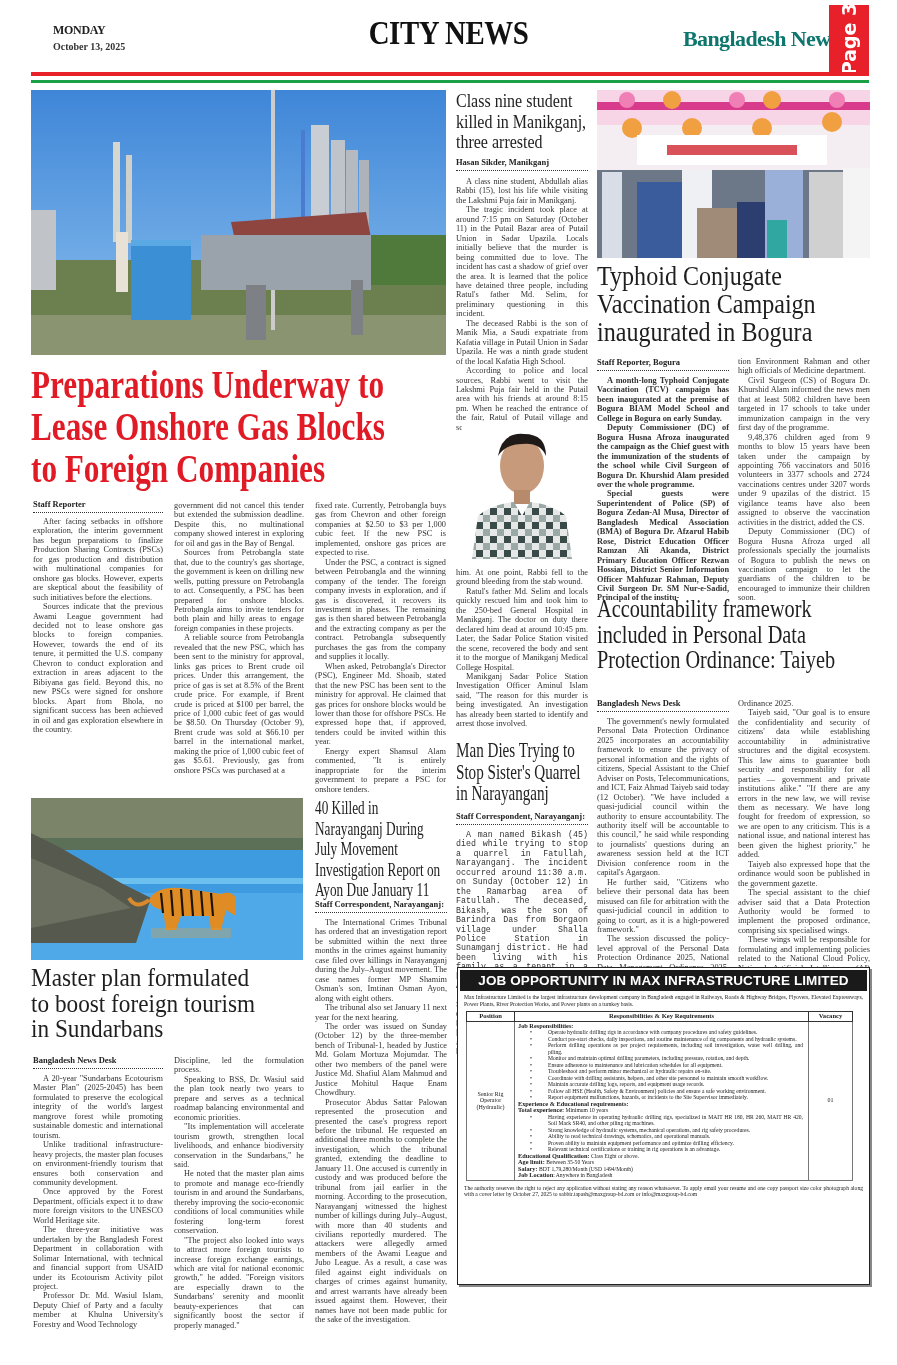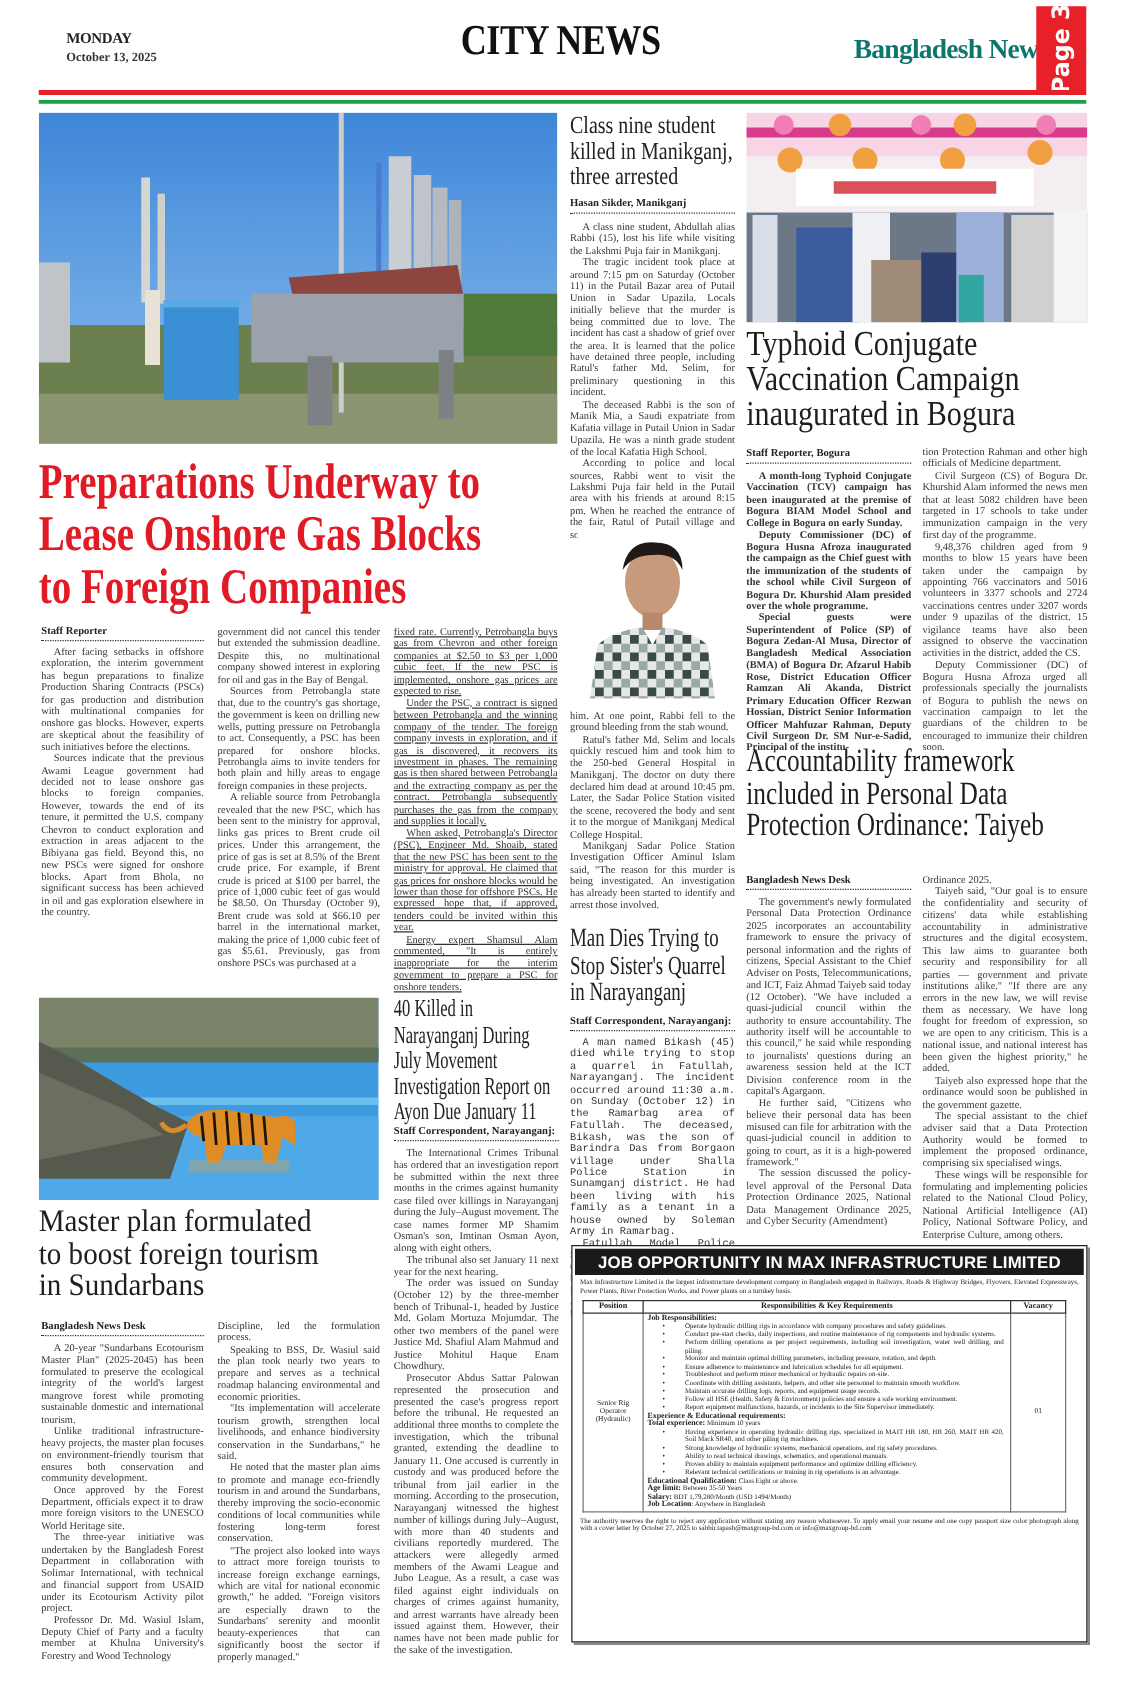--- a/index.html
+++ b/index.html
@@ -21,21 +21,21 @@
 
   .headline { position: absolute; font-family: "Liberation Serif", serif; line-height: 1.02; transform-origin: left top; }
   .hl-red { color: #e11b26; font-weight: bold; font-size: 40px; transform: scaleX(0.78); width: 540px; line-height: 1.05; }
   .hl-dark { color: #222; font-weight: normal; }
 
   .byline { position: absolute; font-family: "Liberation Serif", serif; font-weight: bold; font-size: 8.5px; color: #222; border-bottom: 1px dotted #333; padding-bottom: 3px; }
 
   .col { position: absolute; font-family: "Liberation Serif", serif; font-size: 8.3px; line-height: 9.45px; color: #333; text-align: justify; hyphens: auto; }
   .col p { text-indent: 10px; }
 
-  .job { position: absolute; left: 457px; top: 996px; width: 413px; height: 318px; border: 1.5px solid #222; box-shadow: 2px 2px 0 #888; background: #fff; font-family: "Liberation Serif", serif; color: #222; }
+  .job { position: absolute; left: 457px; top: 967px; width: 413px; height: 318px; border: 1.5px solid #222; box-shadow: 2px 2px 0 #888; background: #fff; font-family: "Liberation Serif", serif; color: #222; }
   .job-head { margin: 2px 2px 0 2px; background: #1a1a1a; color: #fff; font-family: "Liberation Sans", sans-serif; font-weight: bold; font-size: 13.5px; text-align: center; padding: 3px 0; letter-spacing: 0.1px; }
   .job-intro { font-size: 5.6px; line-height: 6.6px; padding: 3px 6px 4px 6px; text-align: justify; }
   .job-table { margin: 0 8px 0 8px; width: 387px; border-collapse: collapse; font-size: 5.6px; line-height: 6.5px; }
   .job-table th { border: 1px solid #333; font-weight: bold; font-size: 6.6px; padding: 1px 2px; }
   .job-table td { border: 1px solid #777; vertical-align: middle; padding: 1px 3px; }
   .job-table td.req { vertical-align: top; }
   .job-table .lbl { font-weight: bold; font-size: 6.3px; }
   .job-table ul { list-style: none; padding-left: 30px; }
   .job-table li { position: relative; text-align: justify; padding-right: 2px; }
   .job-table li::before { content: "•"; position: absolute; left: -18px; }
@@ -95,21 +95,21 @@
   <div class="byline" style="left:33px;top:499px;width:130px;">Staff Reporter</div>
   <div class="col" style="left:33px;top:517px;width:130px;">
     <p>After facing setbacks in offshore exploration, the interim government has begun preparations to finalize Production Sharing Contracts (PSCs) for gas production and distribution with multinational companies for onshore gas blocks. However, experts are skeptical about the feasibility of such initiatives before the elections.</p>
     <p>Sources indicate that the previous Awami League government had decided not to lease onshore gas blocks to foreign companies. However, towards the end of its tenure, it permitted the U.S. company Chevron to conduct exploration and extraction in areas adjacent to the Bibiyana gas field. Beyond this, no new PSCs were signed for onshore blocks. Apart from Bhola, no significant success has been achieved in oil and gas exploration elsewhere in the country.</p>
   </div>
   <div class="col" style="left:174px;top:501px;width:130px;">
     <p style="text-indent:0">government did not cancel this tender but extended the submission deadline. Despite this, no multinational company showed interest in exploring for oil and gas in the Bay of Bengal.</p>
     <p>Sources from Petrobangla state that, due to the country's gas shortage, the government is keen on drilling new wells, putting pressure on Petrobangla to act. Consequently, a PSC has been prepared for onshore blocks. Petrobangla aims to invite tenders for both plain and hilly areas to engage foreign companies in these projects.</p>
     <p>A reliable source from Petrobangla revealed that the new PSC, which has been sent to the ministry for approval, links gas prices to Brent crude oil prices. Under this arrangement, the price of gas is set at 8.5% of the Brent crude price. For example, if Brent crude is priced at $100 per barrel, the price of 1,000 cubic feet of gas would be $8.50. On Thursday (October 9), Brent crude was sold at $66.10 per barrel in the international market, making the price of 1,000 cubic feet of gas $5.61. Previously, gas from onshore PSCs was purchased at a</p>
   </div>
-  <div class="col" style="left:315px;top:501px;width:131px;text-decoration:underline;">
+  <div class="col" style="left:315px;top:501px;width:131px;">
     <p style="text-indent:0">fixed rate. Currently, Petrobangla buys gas from Chevron and other foreign companies at $2.50 to $3 per 1,000 cubic feet. If the new PSC is implemented, onshore gas prices are expected to rise.</p>
     <p>Under the PSC, a contract is signed between Petrobangla and the winning company of the tender. The foreign company invests in exploration, and if gas is discovered, it recovers its investment in phases. The remaining gas is then shared between Petrobangla and the extracting company as per the contract. Petrobangla subsequently purchases the gas from the company and supplies it locally.</p>
     <p>When asked, Petrobangla's Director (PSC), Engineer Md. Shoaib, stated that the new PSC has been sent to the ministry for approval. He claimed that gas prices for onshore blocks would be lower than those for offshore PSCs. He expressed hope that, if approved, tenders could be invited within this year.</p>
     <p>Energy expert Shamsul Alam commented, "It is entirely inappropriate for the interim government to prepare a PSC for onshore tenders.</p>
   </div>
 </article>
 
 <article>
   <h2 class="headline hl-dark" style="left:456px;top:91px;font-size:19.5px;line-height:20.5px;transform:scaleX(0.82);width:170px;">
     <span style="display:block">Class nine student</span>
@@ -192,21 +192,21 @@
     <span style="display:block">Vaccination Campaign</span>
     <span style="display:block">inaugurated in Bogura</span>
   </h2>
   <div class="byline" style="left:597px;top:357px;width:132px;">Staff Reporter, Bogura</div>
   <div class="col" style="left:597px;top:376px;width:132px;font-weight:bold;">
     <p>A month-long Typhoid Conjugate Vaccination (TCV) campaign has been inaugurated at the premise of Bogura BIAM Model School and College in Bogura on early Sunday.</p>
     <p>Deputy Commissioner (DC) of Bogura Husna Afroza inaugurated the campaign as the Chief guest with the immunization of the students of the school while Civil Surgeon of Bogura Dr. Khurshid Alam presided over the whole programme.</p>
     <p>Special guests were Superintendent of Police (SP) of Bogura Zedan-Al Musa, Director of Bangladesh Medical Association (BMA) of Bogura Dr. Afzarul Habib Rose, District Education Officer Ramzan Ali Akanda, District Primary Education Officer Rezwan Hossian, District Senior Information Officer Mahfuzar Rahman, Deputy Civil Surgeon Dr. SM Nur-e-Sadid, Principal of the institu-</p>
   </div>
   <div class="col" style="left:738px;top:357px;width:132px;">
-    <p style="text-indent:0">tion Protection Rahman and other high officials of Medicine department.</p>
+    <p style="text-indent:0">tion Environment Rahman and other high officials of Medicine department.</p>
     <p>Civil Surgeon (CS) of Bogura Dr. Khurshid Alam informed the news men that at least 5082 children have been targeted in 17 schools to take under immunization campaign in the very first day of the programme.</p>
     <p>9,48,376 children aged from 9 months to blow 15 years have been taken under the campaign by appointing 766 vaccinators and 5016 volunteers in 3377 schools and 2724 vaccinations centres under 3207 words under 9 upazilas of the district. 15 vigilance teams have also been assigned to observe the vaccination activities in the district, added the CS.</p>
     <p>Deputy Commissioner (DC) of Bogura Husna Afroza urged all professionals specially the journalists of Bogura to publish the news on vaccination campaign to let the guardians of the children to be encouraged to immunize their children soon.</p>
   </div>
 </article>
 
 <article>
   <h2 class="headline hl-dark" style="left:597px;top:596px;font-size:26px;line-height:25.5px;transform:scaleX(0.78);width:360px;color:#1e1e1e;">
     <span style="display:block">Accountability framework</span>
     <span style="display:block">included in Personal Data</span>

